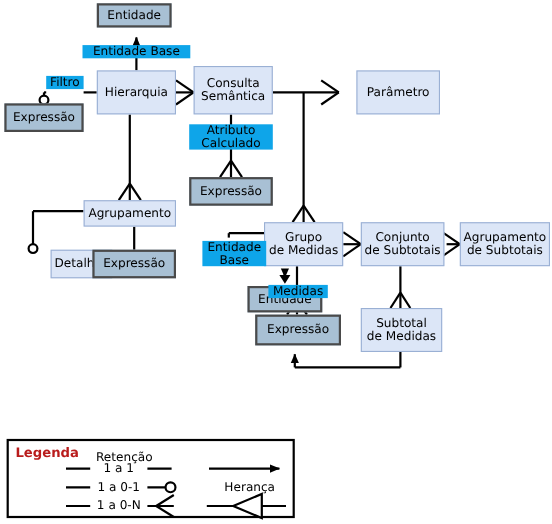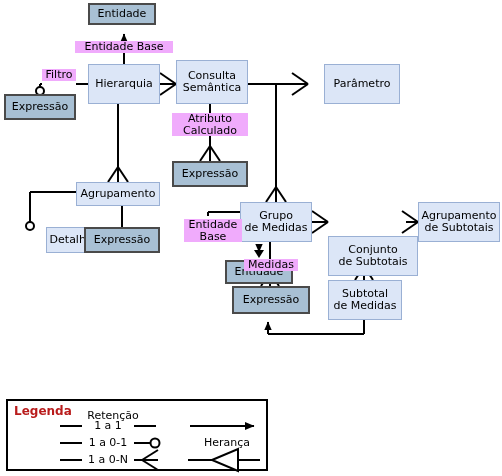--- a/index.html
+++ b/index.html
@@ -45,21 +45,21 @@
     background: #a8c0d4;
     border: 2px solid #4a4a4a;
   }
   .edge-label {
     position: absolute;
     font-size: 11px;
     color: #000000;
     text-align: center;
     line-height: 1.05;
     white-space: pre;
-    background: #f0abfc;
+    background: #0ea5e9;
     z-index: 6;
   }
   #legend-box {
     position: absolute;
     left: 6px;
     top: 399px;
     width: 262px;
     height: 72px;
     box-sizing: border-box;
     border: 2px solid #000000;
@@ -180,21 +180,21 @@
   <div class="ent-box dark" style="left:4px;   top:94px;  width:72px; height:26px;"><span>Expressão</span></div>
   <div class="ent-box light" style="left:176px; top:60px;  width:72px; height:44px;"><span>Consulta
 Semântica</span></div>
   <div class="ent-box light" style="left:324px; top:64px;  width:76px; height:40px;"><span>Parâmetro</span></div>
   <div class="ent-box dark" style="left:172px; top:161px; width:76px; height:26px;"><span>Expressão</span></div>
   <div class="ent-box light" style="left:76px;  top:182px; width:84px; height:24px;"><span>Agrupamento</span></div>
   <div class="ent-box light" style="left:2px;   top:227px; width:56px; height:26px;margin-left:44px;"><span>Detalhes</span></div>
   <div class="ent-box dark" style="left:84px;  top:227px; width:76px; height:26px;"><span>Expressão</span></div>
   <div class="ent-box light" style="left:240px; top:202px; width:72px; height:40px;"><span>Grupo
 de Medidas</span></div>
-  <div class="ent-box light" style="left:328px; top:202px; width:90px; height:40px;margin-top:34px;"><span>Conjunto
+  <div class="ent-box light" style="left:328px; top:202px; width:76px; height:40px;"><span>Conjunto
 de Subtotais</span></div>
   <div class="ent-box light" style="left:418px; top:202px; width:82px; height:40px;"><span>Agrupamento
 de Subtotais</span></div>
   <div class="ent-box dark" style="left:225px; top:260px; width:68px; height:24px;"><span>Entidade</span></div>
   <div class="ent-box dark" style="left:232px; top:286px; width:78px; height:28px;"><span>Expressão</span></div>
   <div class="ent-box light" style="left:328px; top:280px; width:74px; height:40px;"><span>Subtotal
 de Medidas</span></div>
 
   <div class="edge-label" style="left:75px;  top:41px;  width:98px;">Entidade Base</div>
   <div class="edge-label" style="left:42px;  top:69px;  width:34px;">Filtro</div>

